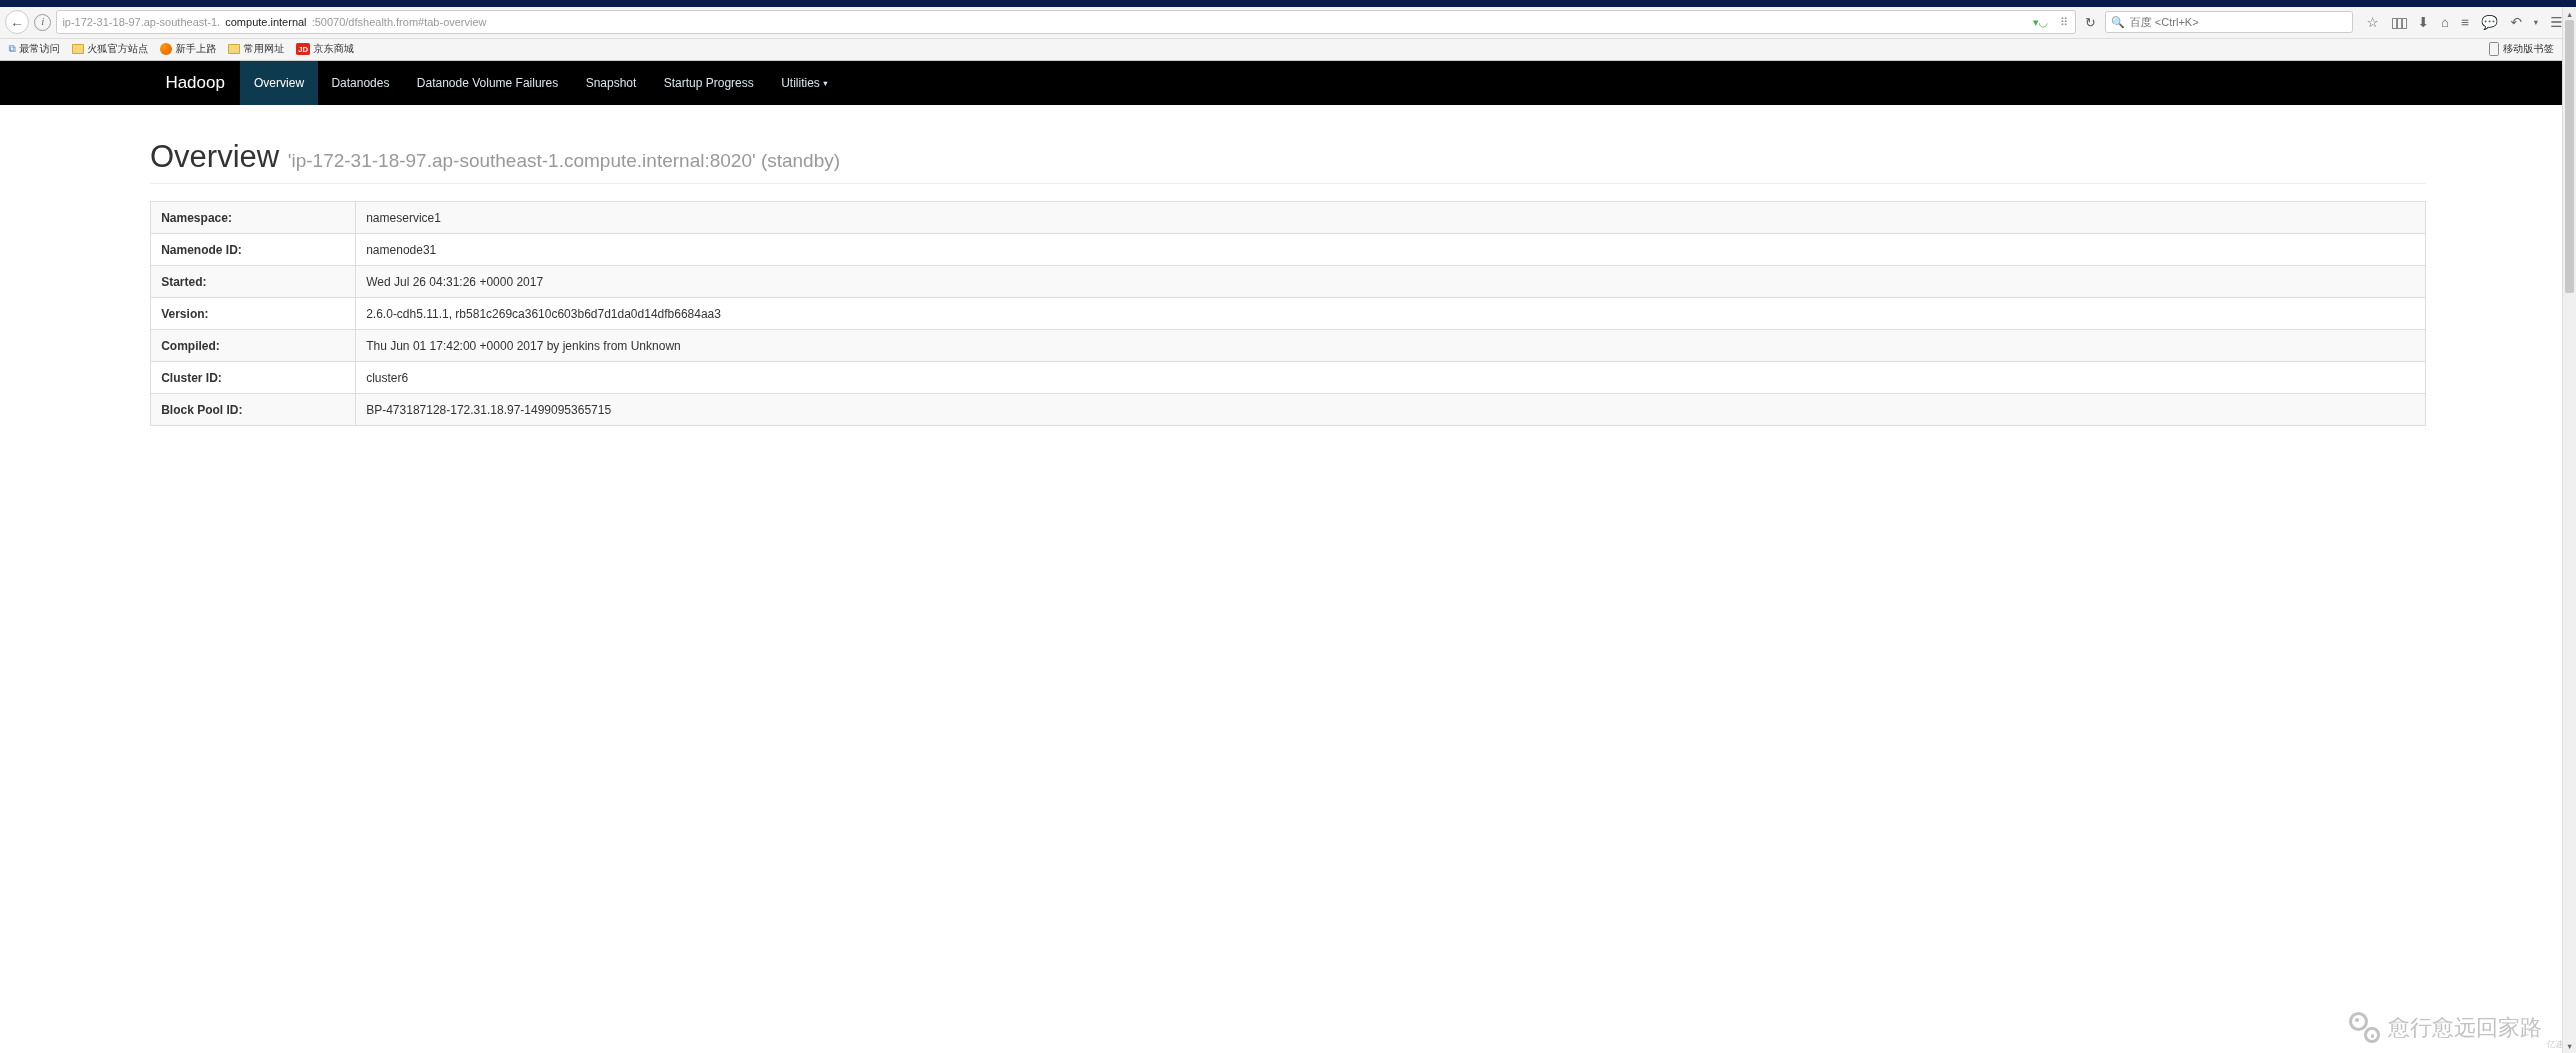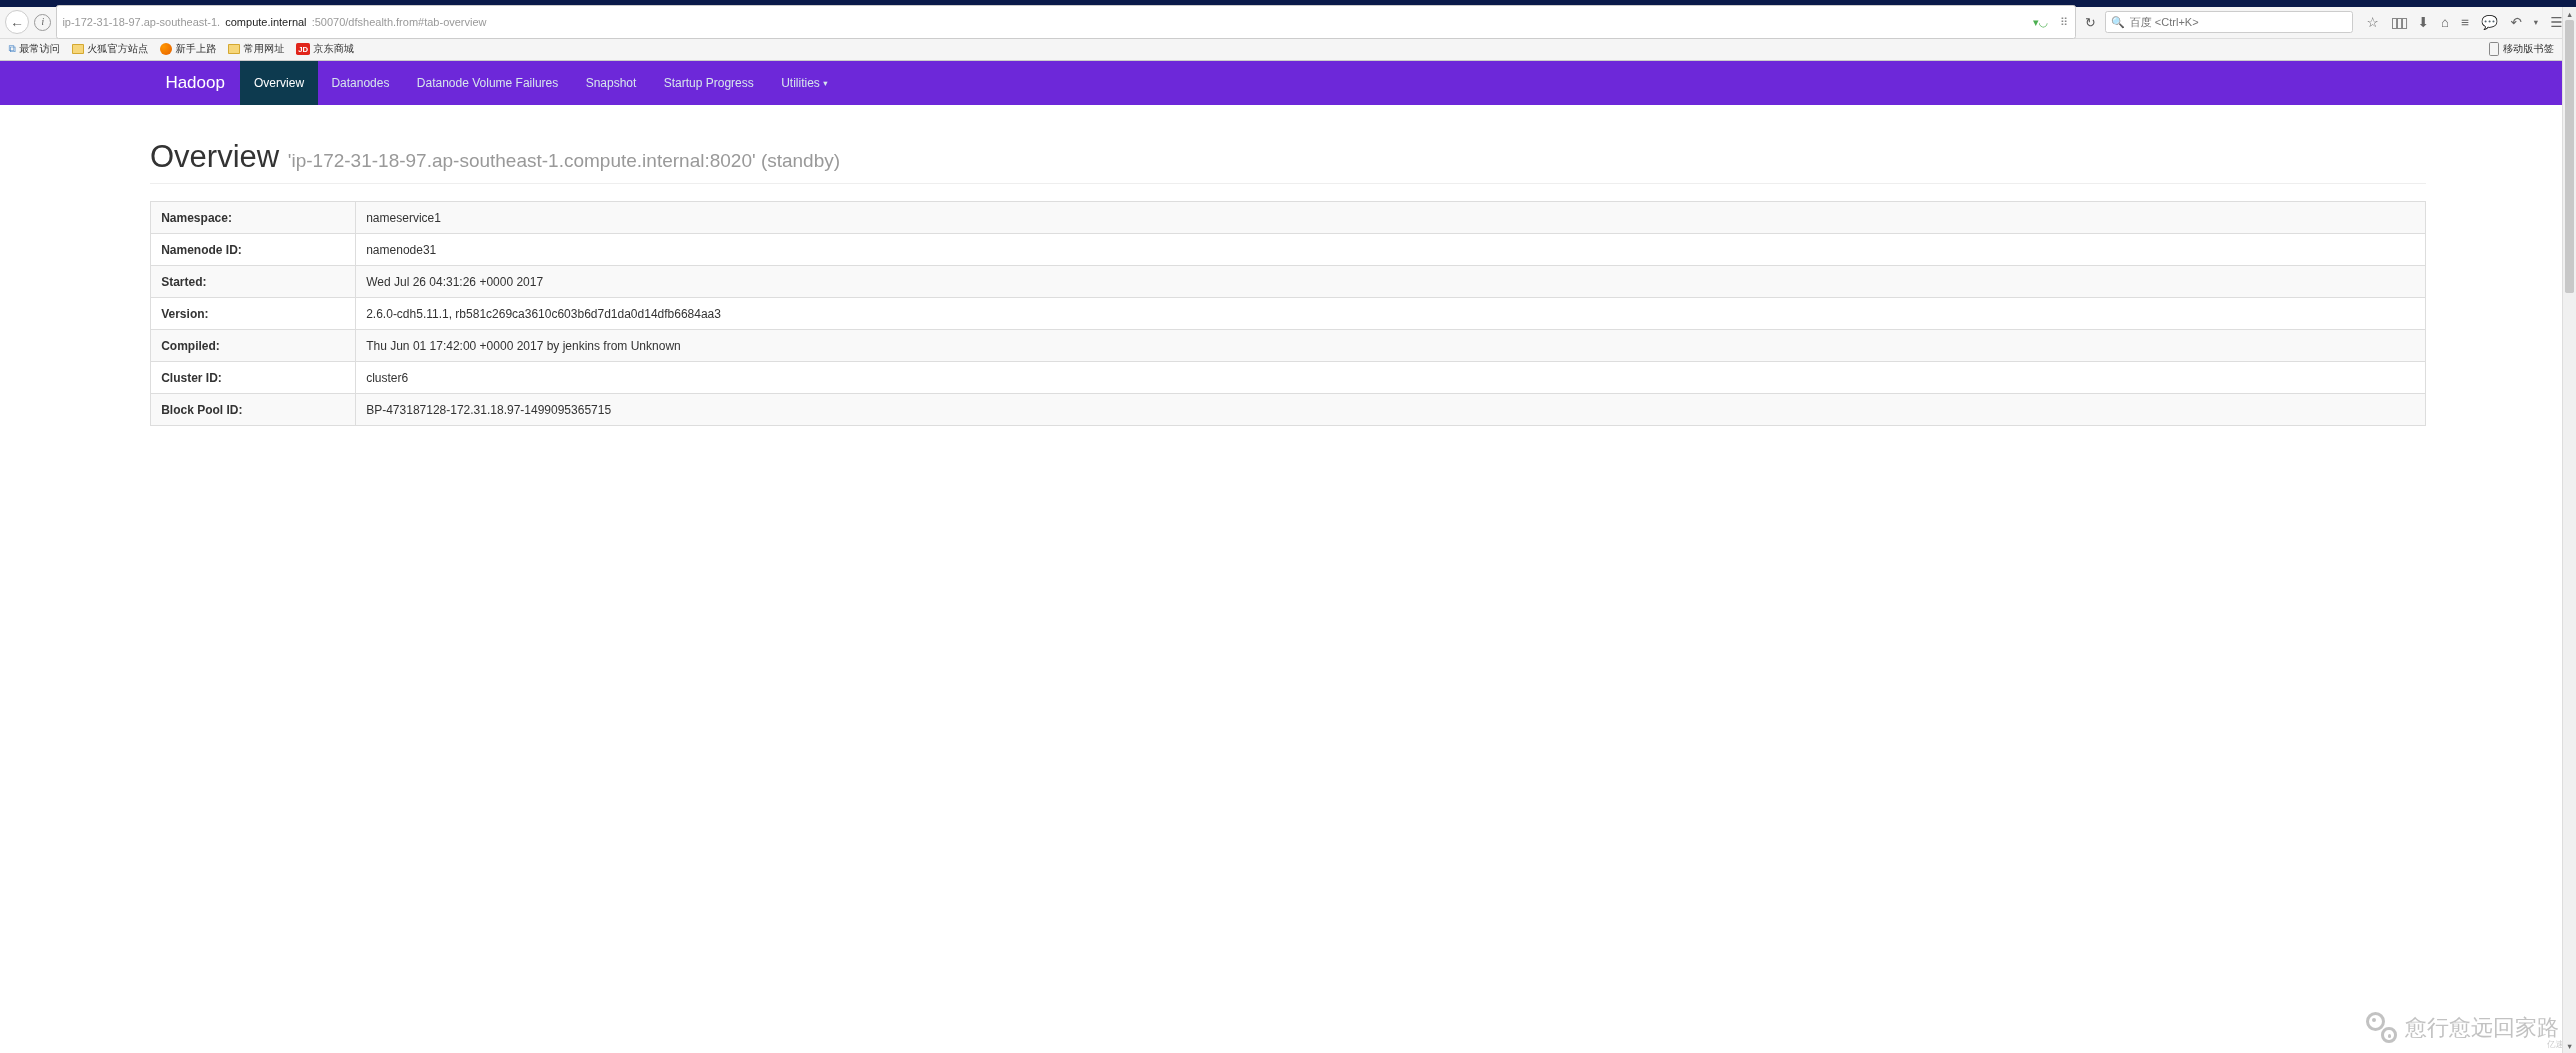--- a/index.html
+++ b/index.html
@@ -5,59 +5,59 @@
     * { margin: 0; padding: 0; box-sizing: border-box; font-family: Arial, "Microsoft YaHei", sans-serif; }
     body { background: #fff; font-size: 11px; color: #333; }
 
     
     .tabstrip { height: 6.8px; background: #0a1a4a; width: 100%; }
 
     
     .browser-bar { height: 32px; background: #f5f5f5; display: flex; align-items: center; padding: 0 5.1px; gap: 5.1px; border-bottom: 0.9px solid #ddd; }
     .nav-btn { width: 24px; height: 24px; border-radius: 50%; border: 0.9px solid #ccc; display:flex; align-items:center; justify-content:center; color:#555; background:#fff; cursor:pointer; font-size: 13.7px;}
     .identity { width: 17px; height: 17px; border: 0.9px solid #999; border-radius: 50%; display:flex; align-items:center; justify-content:center; font-size:9.4px; color:#555; font-style: italic; font-family: Georgia, serif;}
-    .urlbar { flex: 3; height: 34px; border: 0.9px solid #ccc; border-radius: 2.6px; display:flex; align-items:center; padding: 0 5.1px; gap: 5.1px; background:#fff; }
+    .urlbar { flex: 3; height: 24px; border: 0.9px solid #ccc; border-radius: 2.6px; display:flex; align-items:center; padding: 0 5.1px; gap: 5.1px; background:#fff; }
     .urlbar .url-bold { color: #222; }
     .url-icon { color: #888; font-size: 11px; padding: 0 3.4px; }
     .shield { color: #4caf50; }
     .reload-btn { width: 19px; height: 19px; display:flex; align-items:center; justify-content:center; color:#555; cursor:pointer; font-size: 12.8px;}
     .searchbar { flex: 1; height: 22px; border: 0.9px solid #ccc; border-radius: 2.6px; display:flex; align-items:center; padding: 0 5.1px; gap: 5.1px; background:#fff; max-width: 248px;}
     .searchbar input { flex:1; border:none; outline:none; font-size:11px; color:#999; }
     .tool-icons { display:flex; align-items:center; gap: 12px; padding: 0 8.5px; color:#666; }
     .tool-icons span { cursor:pointer; font-size: 13.7px; }
 
     
     .bookmarks-bar { height: 22px; background: #f5f5f5; display:flex; align-items:center; padding: 0 5.1px; gap: 5.1px; border-bottom: 0.9px solid #ccc; font-size: 10.2px; color:#333; }
     .bm-item { display:flex; align-items:center; gap:3.4px; padding: 1.7px 3.4px; cursor:pointer; }
     .folder-icon { width:12px; height:10.2px; background:#f6d67a; border:0.9px solid #d4a831; border-radius:0.9px; display:inline-block;}
     .ff-icon { width:12px; height:12px; border-radius:50%; background: radial-gradient(circle at 30% 30%, #ff9500, #e66000); display:inline-block;}
     .jd-icon { width:13.7px; height:12px; background:#e1251b; color:#fff; font-size:7.7px; font-weight:bold; display:inline-flex; align-items:center; justify-content:center; border-radius:1.7px;}
     .mv-icon { width:10.2px; height:13.7px; border:0.9px solid #888; border-radius:1.7px; display:inline-block; position:relative; }
     .bm-spacer { flex:1; }
     .mobile-bm { display:flex; align-items:center; gap:3.4px; padding: 1.7px 5.1px; cursor:pointer; margin-right: 12px;}
 
     
-    .hadoop-nav { height: 44px; background: #6d28d9; display:flex; align-items:stretch; padding-left: 150px; color:#fff; }
+    .hadoop-nav { height: 44px; background: #000000; display:flex; align-items:stretch; padding-left: 150px; color:#fff; }
     .brand { display:flex; align-items:center; font-size:17px; padding: 0 15.4px; color:#fff; }
     .nav-item { display:flex; align-items:center; padding: 0 13.7px; color:#d7e6ec; font-size:12px; cursor:pointer; position:relative;}
     .nav-item.active { background: #0d3a4f; color:#fff; }
     .nav-caret { margin-left: 3.4px; font-size: 8.5px; }
 
     
     .content { padding: 34px 150px 17px; }
     h1.overview { font-size: 31px; font-weight: 500; color:#333; margin-bottom: 17px; padding-bottom: 8.5px; border-bottom: 0.9px solid #eee;}
     h1.overview small { font-size: 19px; color:#999; font-weight:400;}
     table.info { width: 100%; border-collapse: collapse; border: 0.9px solid #ddd; margin-bottom: 26px;}
     table.info td { padding: 8.5px 10.2px; border: 0.9px solid #ddd; font-size: 12px; vertical-align: middle;}
     table.info tr:nth-child(odd) { background: #f9f9f9; }
     table.info td:first-child { font-weight: bold; width: 205px;}
     h1.summary { font-size: 31px; font-weight: 500; color:#333; }
 
     
-    .watermark { position: fixed; right: 17px; bottom: 8.5px; display:flex; align-items:center; gap: 6.8px; color: rgba(120,120,120,0.45); font-size: 22px; font-weight: 500; pointer-events:none; z-index:100;}
+    .watermark { position: fixed; right: 34px; bottom: 8.5px; display:flex; align-items:center; gap: 6.8px; color: rgba(120,120,120,0.45); font-size: 22px; font-weight: 500; pointer-events:none; z-index:100;}
     .wm-icon { width: 34px; height: 34px; position:relative;}
     .wm-icon .c1 { position:absolute; width:19px; height:19px; border:3.4px solid rgba(120,120,120,0.45); border-radius:50%; top:1.7px; left:1.7px;}
     .wm-icon .c2 { position:absolute; width:15.4px; height:15.4px; border:3.4px solid rgba(120,120,120,0.45); border-radius:50%; bottom:1.7px; right:1.7px;}
     .wm-icon .d1 { position:absolute; width:4.3px; height:4.3px; background: rgba(120,120,120,0.45); border-radius:50%; top:7.7px; left:7.7px;}
     .wm-icon .d2 { position:absolute; width:3.4px; height:3.4px; background: rgba(120,120,120,0.45); border-radius:50%; bottom:6.8px; right:6.8px;}
     .corner-wm { position: fixed; right: 3.4px; bottom: 1.7px; font-size: 8.5px; color: rgba(150,150,150,0.5); pointer-events:none;}
 
     
     .fake-scrollbar { position: fixed; right: 0; top: 6.8px; bottom: 0; width: 13.7px; background: #f0f0f0; border-left: 0.9px solid #ddd; z-index: 50;}
     .fake-scrollbar .up, .fake-scrollbar .down { height: 13.7px; display:flex; align-items:center; justify-content:center; font-size:8.5px; color:#666; cursor:pointer;}

